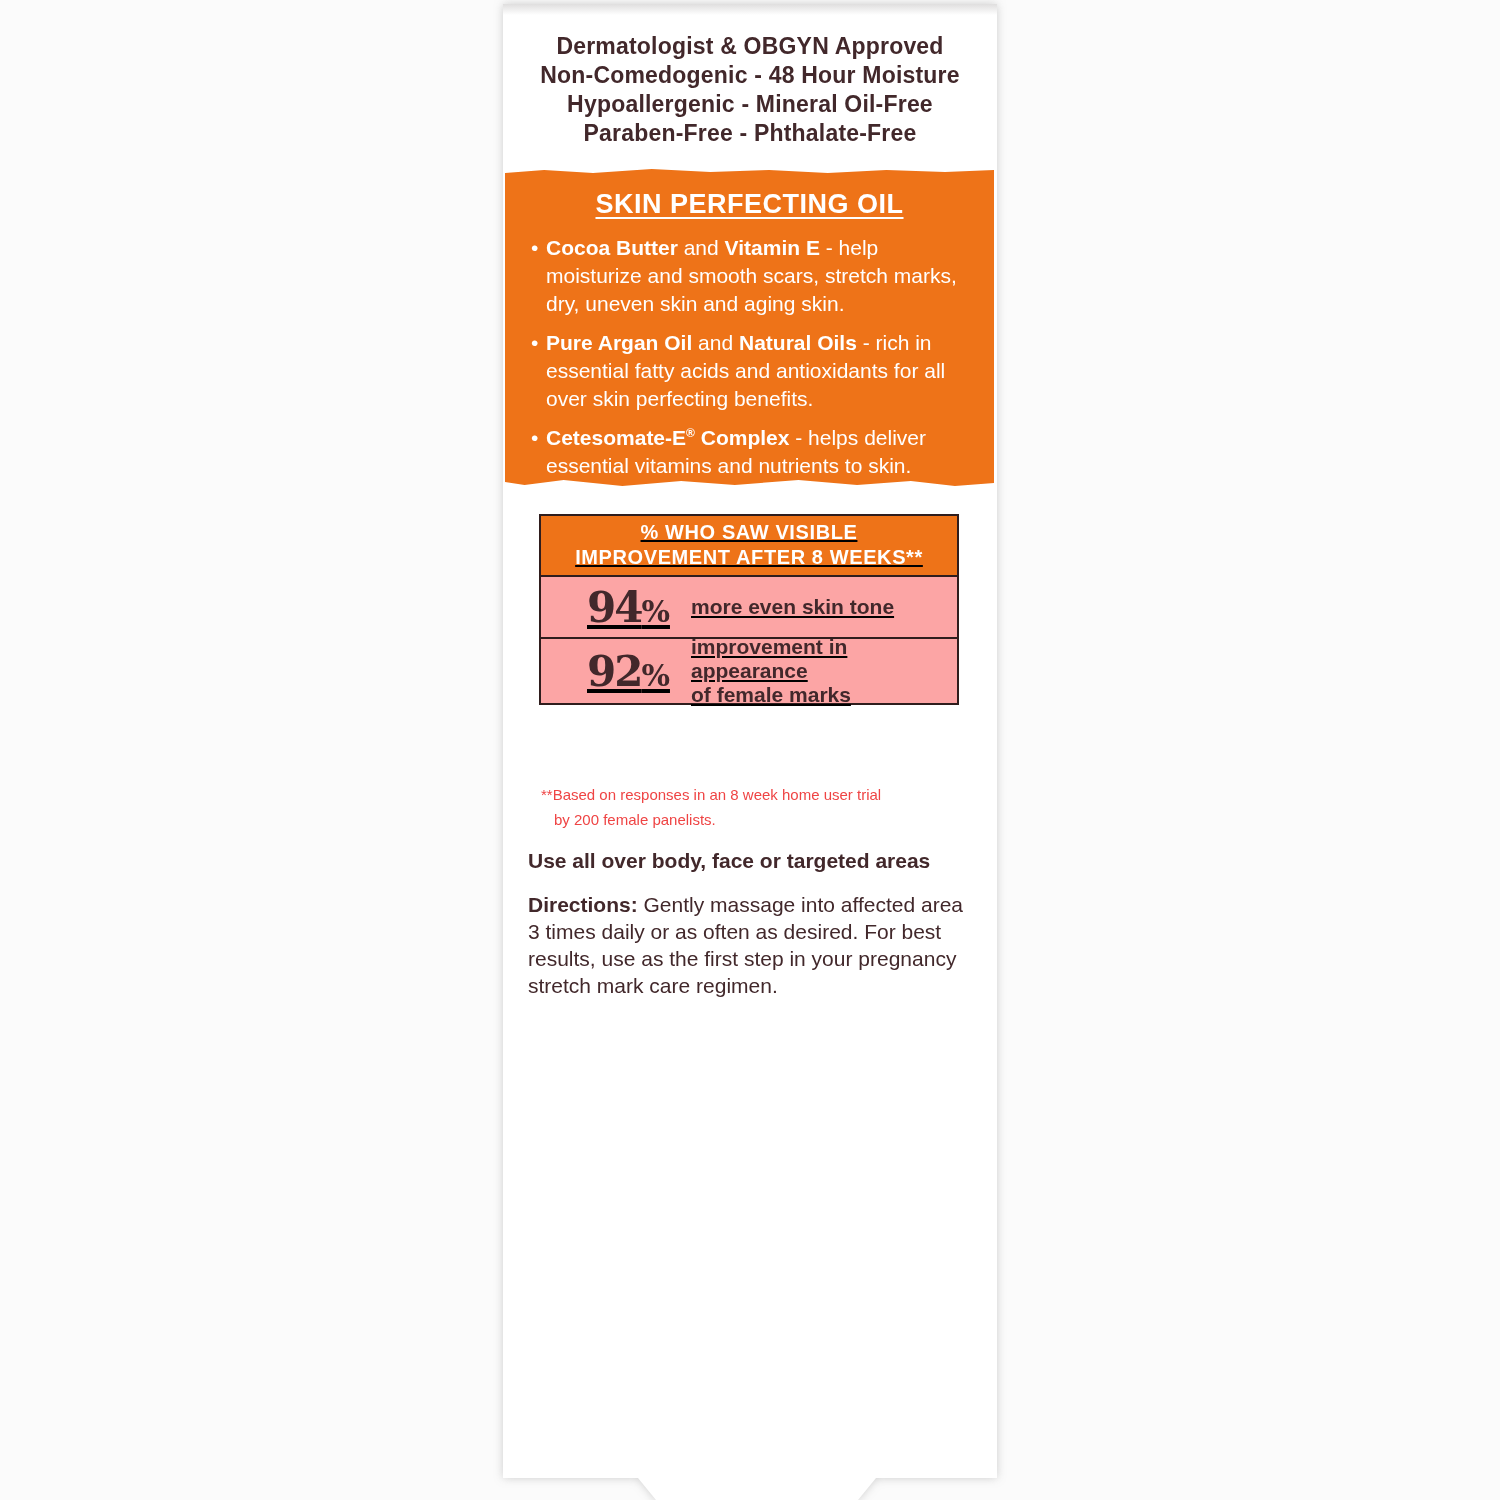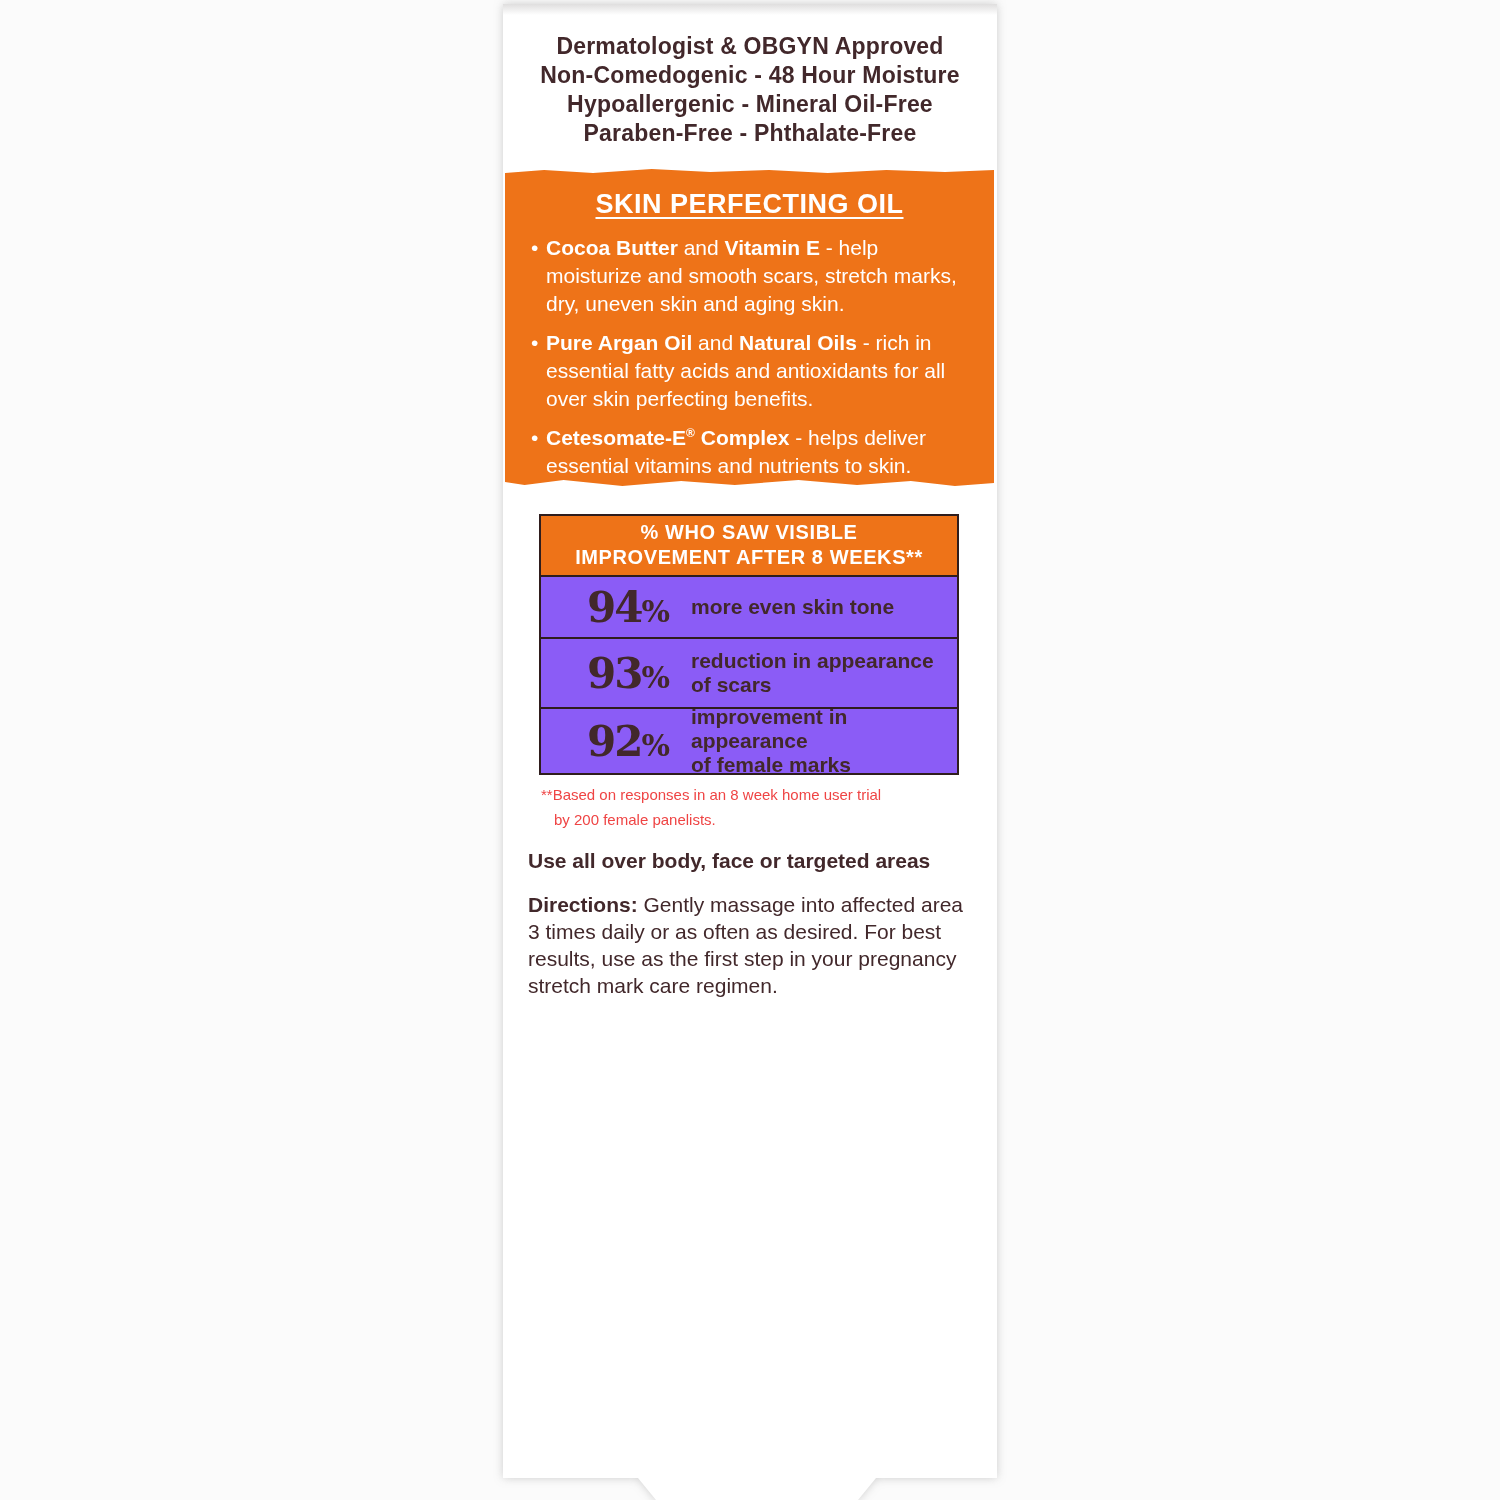--- a/index.html
+++ b/index.html
@@ -47,21 +47,21 @@
     margin:13px 0 0 0;padding:0 26px 0 26px;list-style:none;
     font-size:21px;line-height:28px;
   }
   .benefits-list li{position:relative;padding-left:15px;margin-bottom:11px;}
   .benefits-list li .dot{position:absolute;left:0;top:0;}
   .b{font-weight:bold;}
   sup.reg{font-size:12px;vertical-align:super;line-height:0;}
   
   .stats{
     position:absolute;left:36px;top:510px;width:420px;box-sizing:border-box;
-    border:2px solid #2f1d1d;background:#8b5cf6;
+    border:2px solid #2f1d1d;background:#fca5a5;text-decoration:underline;
   }
   .stats-header{
     background:#ee7318;color:#ffffff;text-align:center;
     font-weight:bold;font-size:20px;line-height:25px;letter-spacing:0.6px;
     padding:4px 0 5px 0;border-bottom:2px solid #2f1d1d;
   }
   .stat-row{display:flex;align-items:center;border-bottom:2px solid #2f1d1d;padding-left:30px;}
   .stat-row:last-child{border-bottom:none;}
   .stat-row.r1{height:60px;}
   .stat-row.r2{height:68px;}
@@ -127,27 +127,20 @@
         <div>% WHO SAW VISIBLE</div>
         <div>IMPROVEMENT AFTER 8 WEEKS**</div>
       </div>
       <div class="stat-row r1">
         <div class="stat-value"><span>94</span><span class="sign">%</span></div>
         <div class="stat-label">
           <div>more even skin tone</div>
           <div></div>
         </div>
       </div>
-      <div class="stat-row r2">
-        <div class="stat-value"><span>93</span><span class="sign">%</span></div>
-        <div class="stat-label">
-          <div>reduction in appearance</div>
-          <div>of scars</div>
-        </div>
-      </div>
       <div class="stat-row r3">
         <div class="stat-value"><span>92</span><span class="sign">%</span></div>
         <div class="stat-label">
           <div>improvement in appearance</div>
           <div>of female marks</div>
         </div>
       </div>
     </div>
 
     <div class="footnote">

